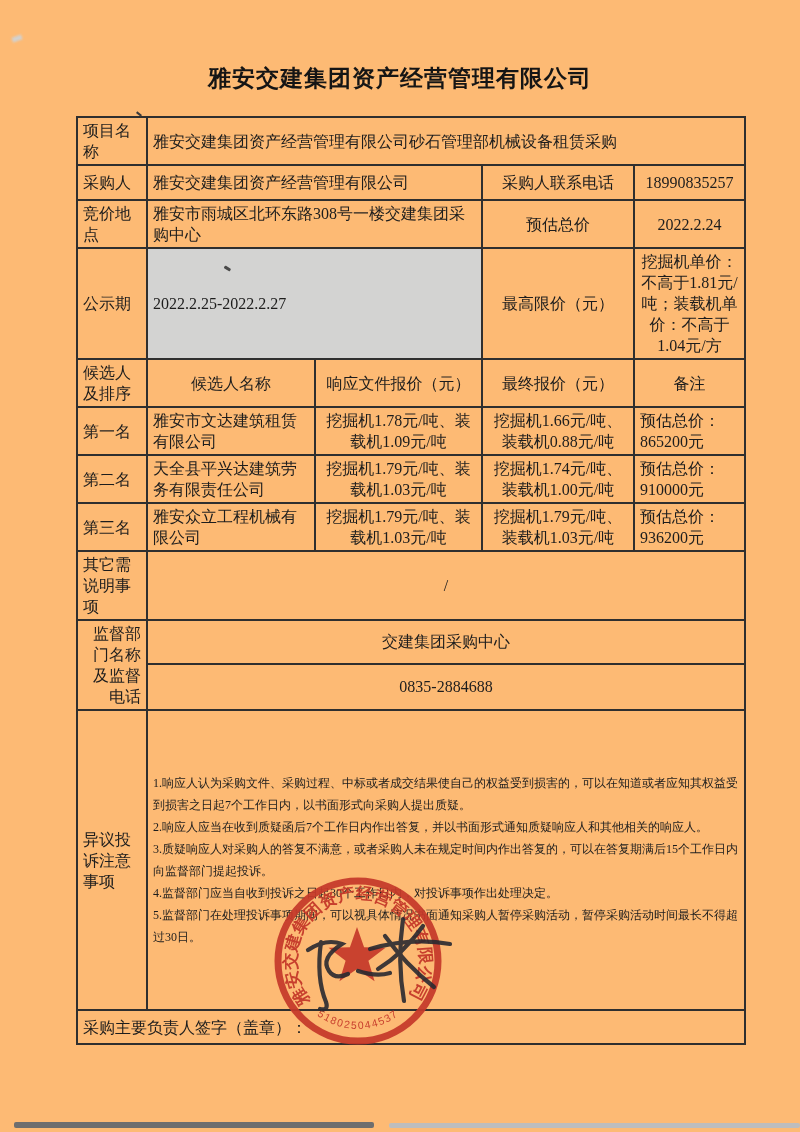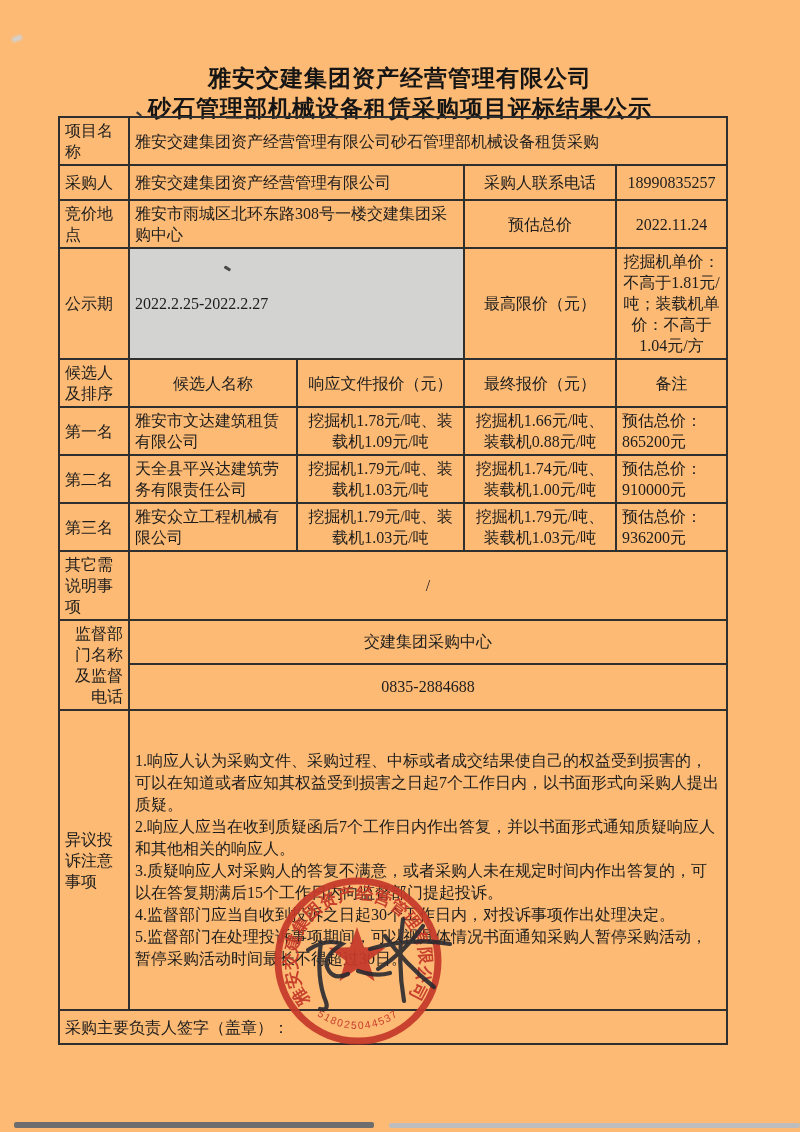--- a/index.html
+++ b/index.html
@@ -14,59 +14,58 @@
   
   .doc-title{
     position:absolute;left:0;top:63px;width:800px;
     text-align:center;
     font-family:"Liberation Sans","DejaVu Sans",sans-serif;
     font-weight:700;font-size:23px;line-height:30px;color:#151515;
     letter-spacing:1px;
   }
   
   table.result{
-    position:absolute;left:58px;top:116px;
+    position:absolute;left:76px;top:116px;
     width:668px;border-collapse:collapse;table-layout:fixed;
   }
   table.result td{
     border:2px solid #2f2f2f;
     padding:2px 5px;
     font-size:16px;line-height:21px;
     vertical-align:middle;
     overflow:hidden;
   }
   td.lab{padding-left:4px;padding-right:2px;}
   td.lab-c{text-align:right;padding-left:2px;padding-right:2px;}
   td.val-top{vertical-align:top;padding-top:5px;}
   td.cen{text-align:center;}
   td.gray{background:#d3d3d2;}
   td.small{font-size:15px;line-height:20px;}
   td.prices{font-size:15px;line-height:21px;text-align:center;padding-left:3px;padding-right:3px;border-radius:16px;}
   td.remark{font-size:15px;line-height:21px;text-align:left;padding-left:3px;padding-right:3px;}
   td.objection-cell{padding:8px 10px 8px 8px;}
-  .obj-item{font-size:16px;line-height:22px;text-align:left;}
+  .obj-item{font-size:12px;line-height:22px;text-align:left;}
   td.sig-row{font-size:15.5px;padding-left:6px;}
   
   .stamp{position:absolute;left:262px;top:874px;z-index:5;}
   
   .artifact{position:absolute;z-index:2;}
   .tick1{left:136px;top:113px;width:6px;height:2px;background:#3a3a3a;transform:rotate(38deg);}
   .tick2{left:224px;top:267px;width:7px;height:2.5px;background:#4a4a4a;transform:rotate(32deg);border-radius:1px;}
   .smudge{left:12px;top:36px;width:10px;height:5px;background:#d2d2d0;filter:blur(1px);transform:rotate(-20deg);}
   .strip-dark{left:14px;top:1122px;width:360px;height:6px;background:#6e6e6e;border-radius:2px;}
   .strip-light{left:389px;top:1123px;width:411px;height:5px;background:#bdbdbd;border-radius:2px;}
 </style>
 </head>
 <body>
 
 <div class="page">
 
   <div class="doc-title">
     <div>雅安交建集团资产经营管理有限公司</div>
-    <div>砂石管理部机械设备租赁采购项目评标结果公示</div>
   </div>
 
   <table class="result">
     <colgroup>
       <col style="width:70px">
         <col style="width:168px">
         <col style="width:167px">
         <col style="width:152px">
         <col style="width:111px">
     </colgroup>
@@ -81,21 +80,21 @@
       <td class="lab">采购人</td>
       <td colspan="2" class="val-top">雅安交建集团资产经营管理有限公司</td>
       <td class="cen">采购人联系电话</td>
       <td class="cen">18990835257</td>
     </tr>
 
     <tr style="height:42px">
       <td class="lab">竞价地点</td>
       <td colspan="2" class="val-top">雅安市雨城区北环东路308号一楼交建集团采购中心</td>
       <td class="cen">预估总价</td>
-      <td class="cen">2022.11.24</td>
+      <td class="cen">2022.2.24</td>
     </tr>
 
     <tr style="height:100px">
       <td class="lab">公示期</td>
       <td colspan="2" class="gray">2022.2.25-2022.2.27</td>
       <td class="cen">最高限价（元）</td>
       <td class="cen small">挖掘机单价：不高于1.81元/吨；装载机单价：不高于1.04元/方</td>
     </tr>
 
     <tr style="height:34px">

